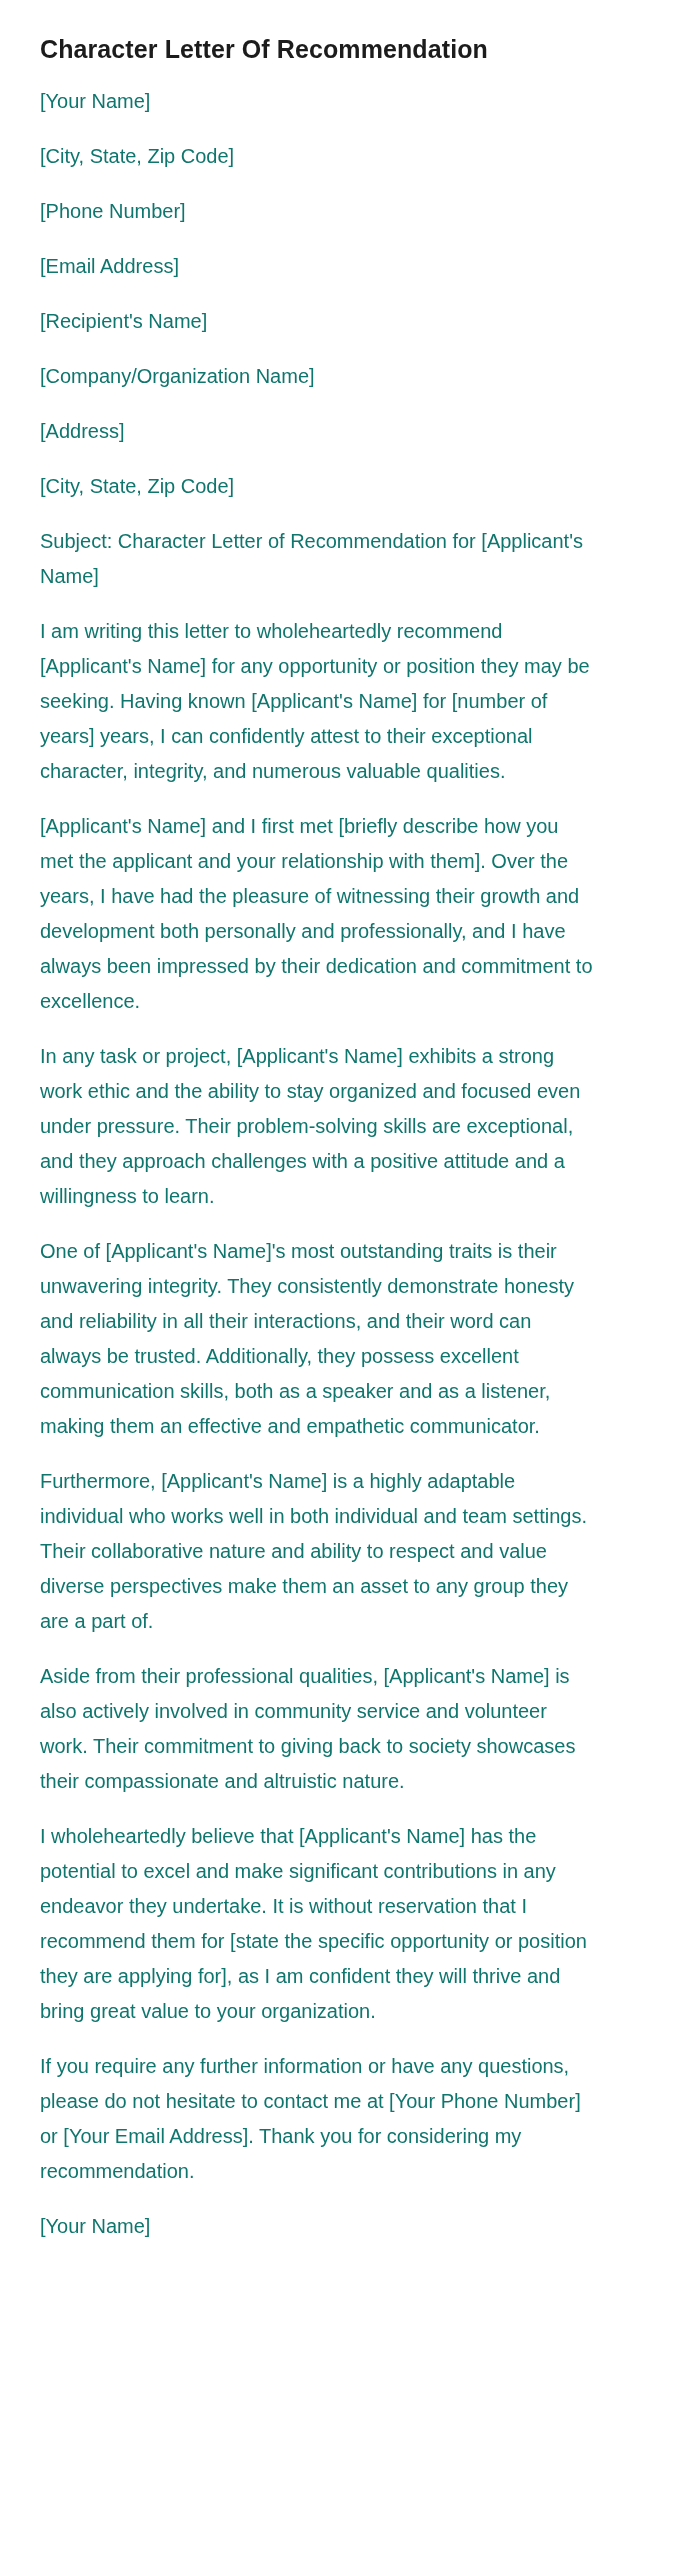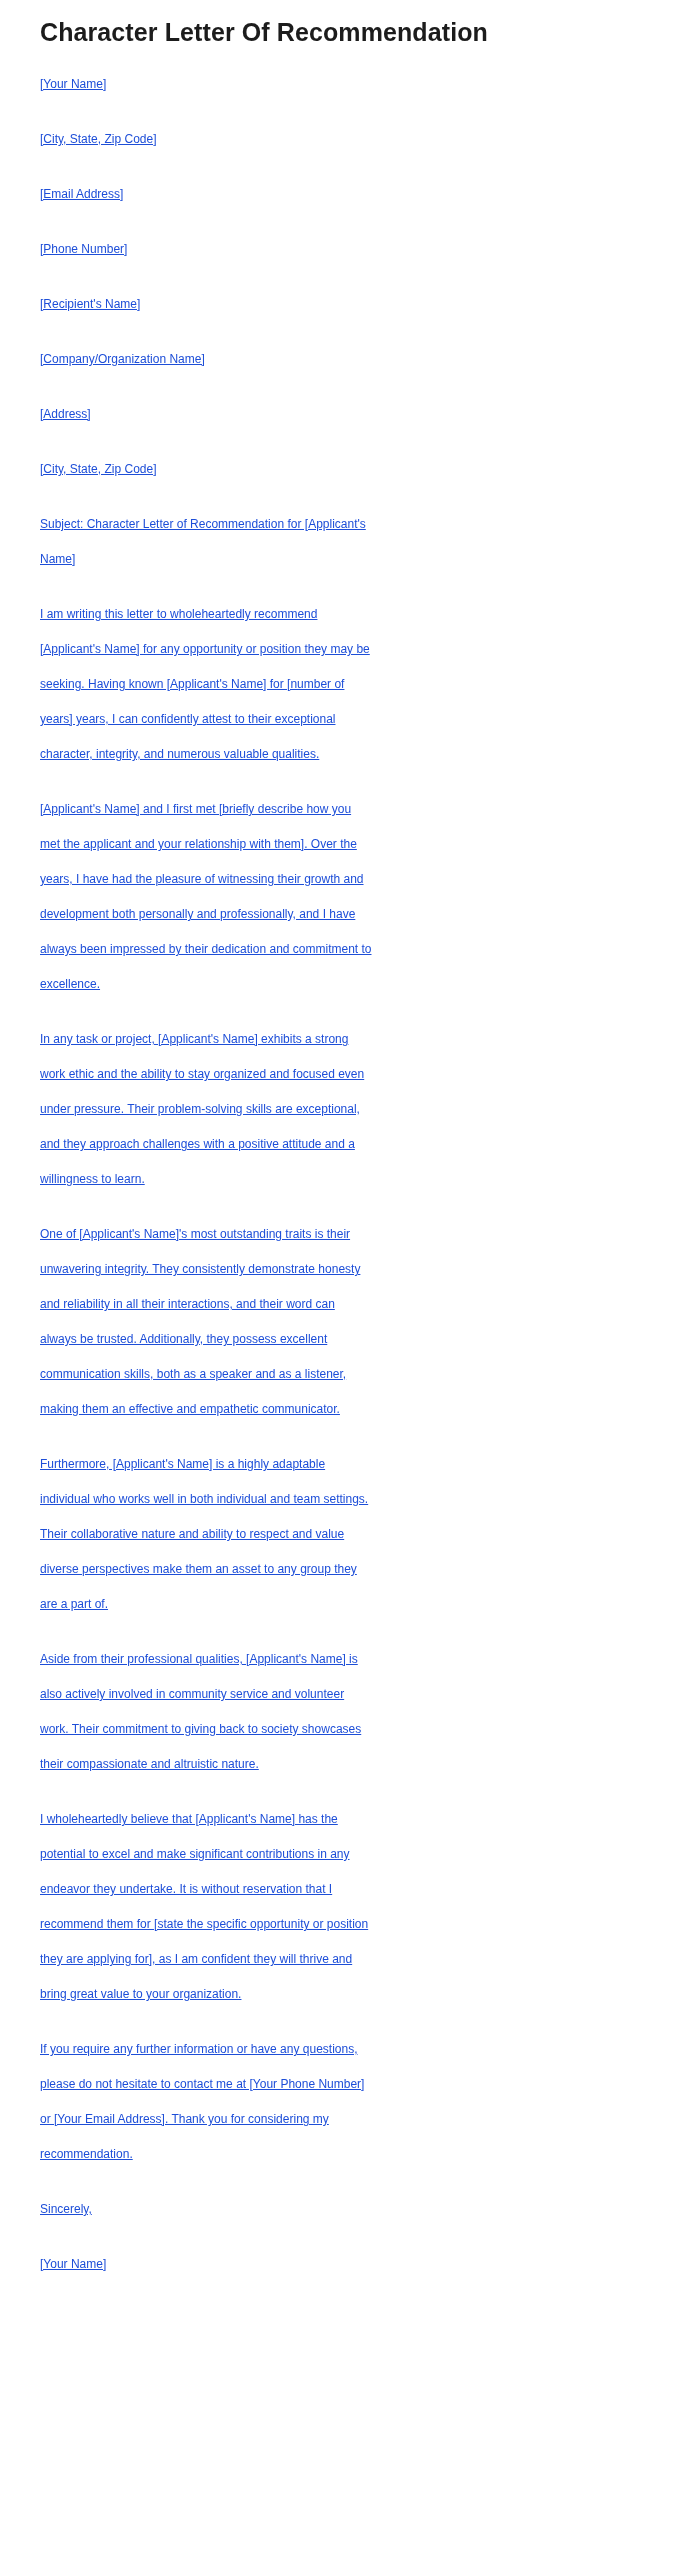--- a/index.html
+++ b/index.html
@@ -9,54 +9,53 @@
   }
   body {
     width: 700px;
     min-height: 2560px;
     font-family: "Liberation Sans", "DejaVu Sans", sans-serif;
     -webkit-font-smoothing: antialiased;
   }
   .page {
     box-sizing: border-box;
     width: 700px;
-    padding: 14px 58px 40px 40px;
+    padding: 31px 58px 40px 40px;
   }
   .doc-title {
     margin: 0 0 17px 0;
     font-size: 25px;
     line-height: 36px;
     font-weight: 700;
     color: #1c1c1c;
     letter-spacing: 0.1px;
   }
   .doc-line, .doc-para {
     margin: 0 0 20px 0;
-    font-size: 12px;
+    font-size: 20px;
     line-height: 35px;
     font-weight: 400;
-    color: #1d4ed8;
+    color: #0f766e;
     white-space: pre-line; 
-    text-decoration: underline;
   }
   .signature {
     margin-bottom: 0;
   }
 </style>
 </head>
 <body>
 
 <div class="page">
 
   <h1 class="doc-title">Character Letter Of Recommendation</h1>
 
   <p class="doc-line">[Your Name]</p>
   <p class="doc-line">[City, State, Zip Code]</p>
+  <p class="doc-line">[Phone Number]</p>
   <p class="doc-line">[Email Address]</p>
-  <p class="doc-line">[Phone Number]</p>
 
   <p class="doc-line">[Recipient's Name]</p>
   <p class="doc-line">[Company/Organization Name]</p>
   <p class="doc-line">[Address]</p>
   <p class="doc-line">[City, State, Zip Code]</p>
 
   <p class="doc-para">Subject: Character Letter of Recommendation for [Applicant's
 Name]</p>
 
 
@@ -95,16 +94,15 @@
 potential to excel and make significant contributions in any
 endeavor they undertake. It is without reservation that I
 recommend them for [state the specific opportunity or position
 they are applying for], as I am confident they will thrive and
 bring great value to your organization.</p>
   <p class="doc-para">If you require any further information or have any questions,
 please do not hesitate to contact me at [Your Phone Number]
 or [Your Email Address]. Thank you for considering my
 recommendation.</p>
 
-  <p class="doc-line">Sincerely,</p>
   <p class="doc-line signature">[Your Name]</p>
 
 </div>
 
 </body></html>

